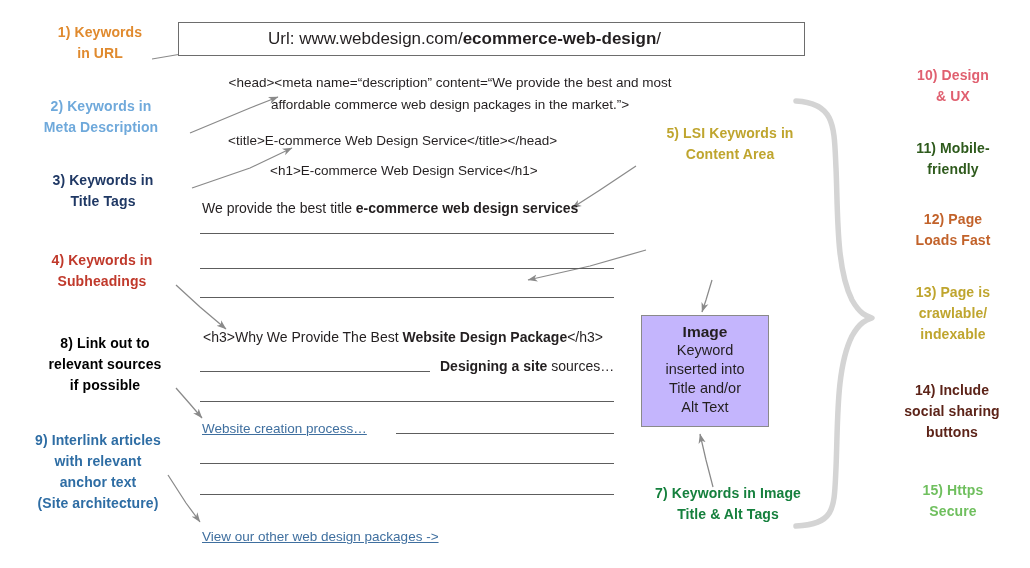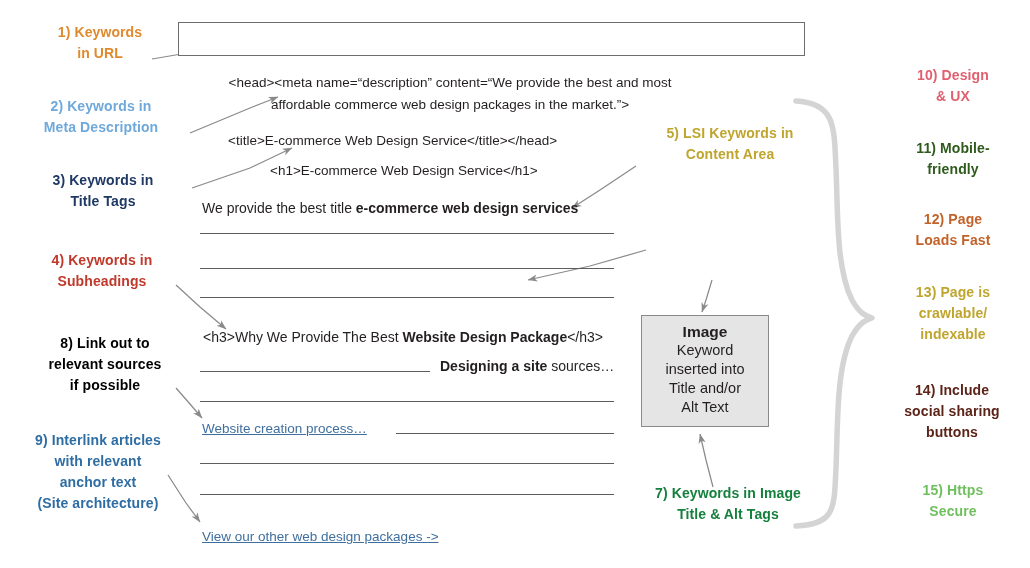--- a/index.html
+++ b/index.html
@@ -86,21 +86,21 @@
     color: #3f6f9f;
     text-decoration: underline;
     white-space: nowrap;
   }
 
   .img-box {
     position: absolute;
     left: 641px; top: 315px;
     width: 128px; height: 112px;
     border: 1.4px solid #8a8a8a;
-    background: #e5e5e5;
+    background: #c4b5fd;
     box-sizing: border-box;
     text-align: center;
     font-family: "Liberation Sans", sans-serif;
     font-size: 14.5px;
     line-height: 19px;
     color: #231f20;
     padding-top: 6px;
   }
   .img-box .ttl { font-weight: bold; font-size: 15.5px; }
 </style>
@@ -139,20 +139,23 @@
     <path d="M796,101
              C836,103 834,128 836,168
              C838,214 836,268 852,300
              C860,314 866,316 872,318
              C866,320 860,322 852,336
              C836,368 838,422 836,468
              C834,508 836,524 796,526" fill="none" stroke="#d4d4d4" stroke-width="5.5" stroke-linecap="round" stroke-linejoin="round"></path>
   </svg>
 
   <div class="url-box"></div>
+  <div class="url-text">
+    <span>Url: www.webdesign.com/</span><b>ecommerce-web-design</b><span>/</span>
+  </div>
 
   <div class="code c" style="left:190px; top:72px; width:520px;">&lt;head&gt;&lt;meta name=“description” content=“We provide the best and most
 affordable commerce web design packages in the market.”&gt;</div>
 
   <div class="code" style="left:228px; top:130px;">&lt;title&gt;E-commerce Web Design Service&lt;/title&gt;&lt;/head&gt;</div>
 
   <div class="code" style="left:270px; top:160px;">&lt;h1&gt;E-commerce Web Design Service&lt;/h1&gt;</div>
 
   <div class="body-text" style="left:202px; top:200px;">
     <span>We provide the best title </span><b>e-commerce web design services</b>

